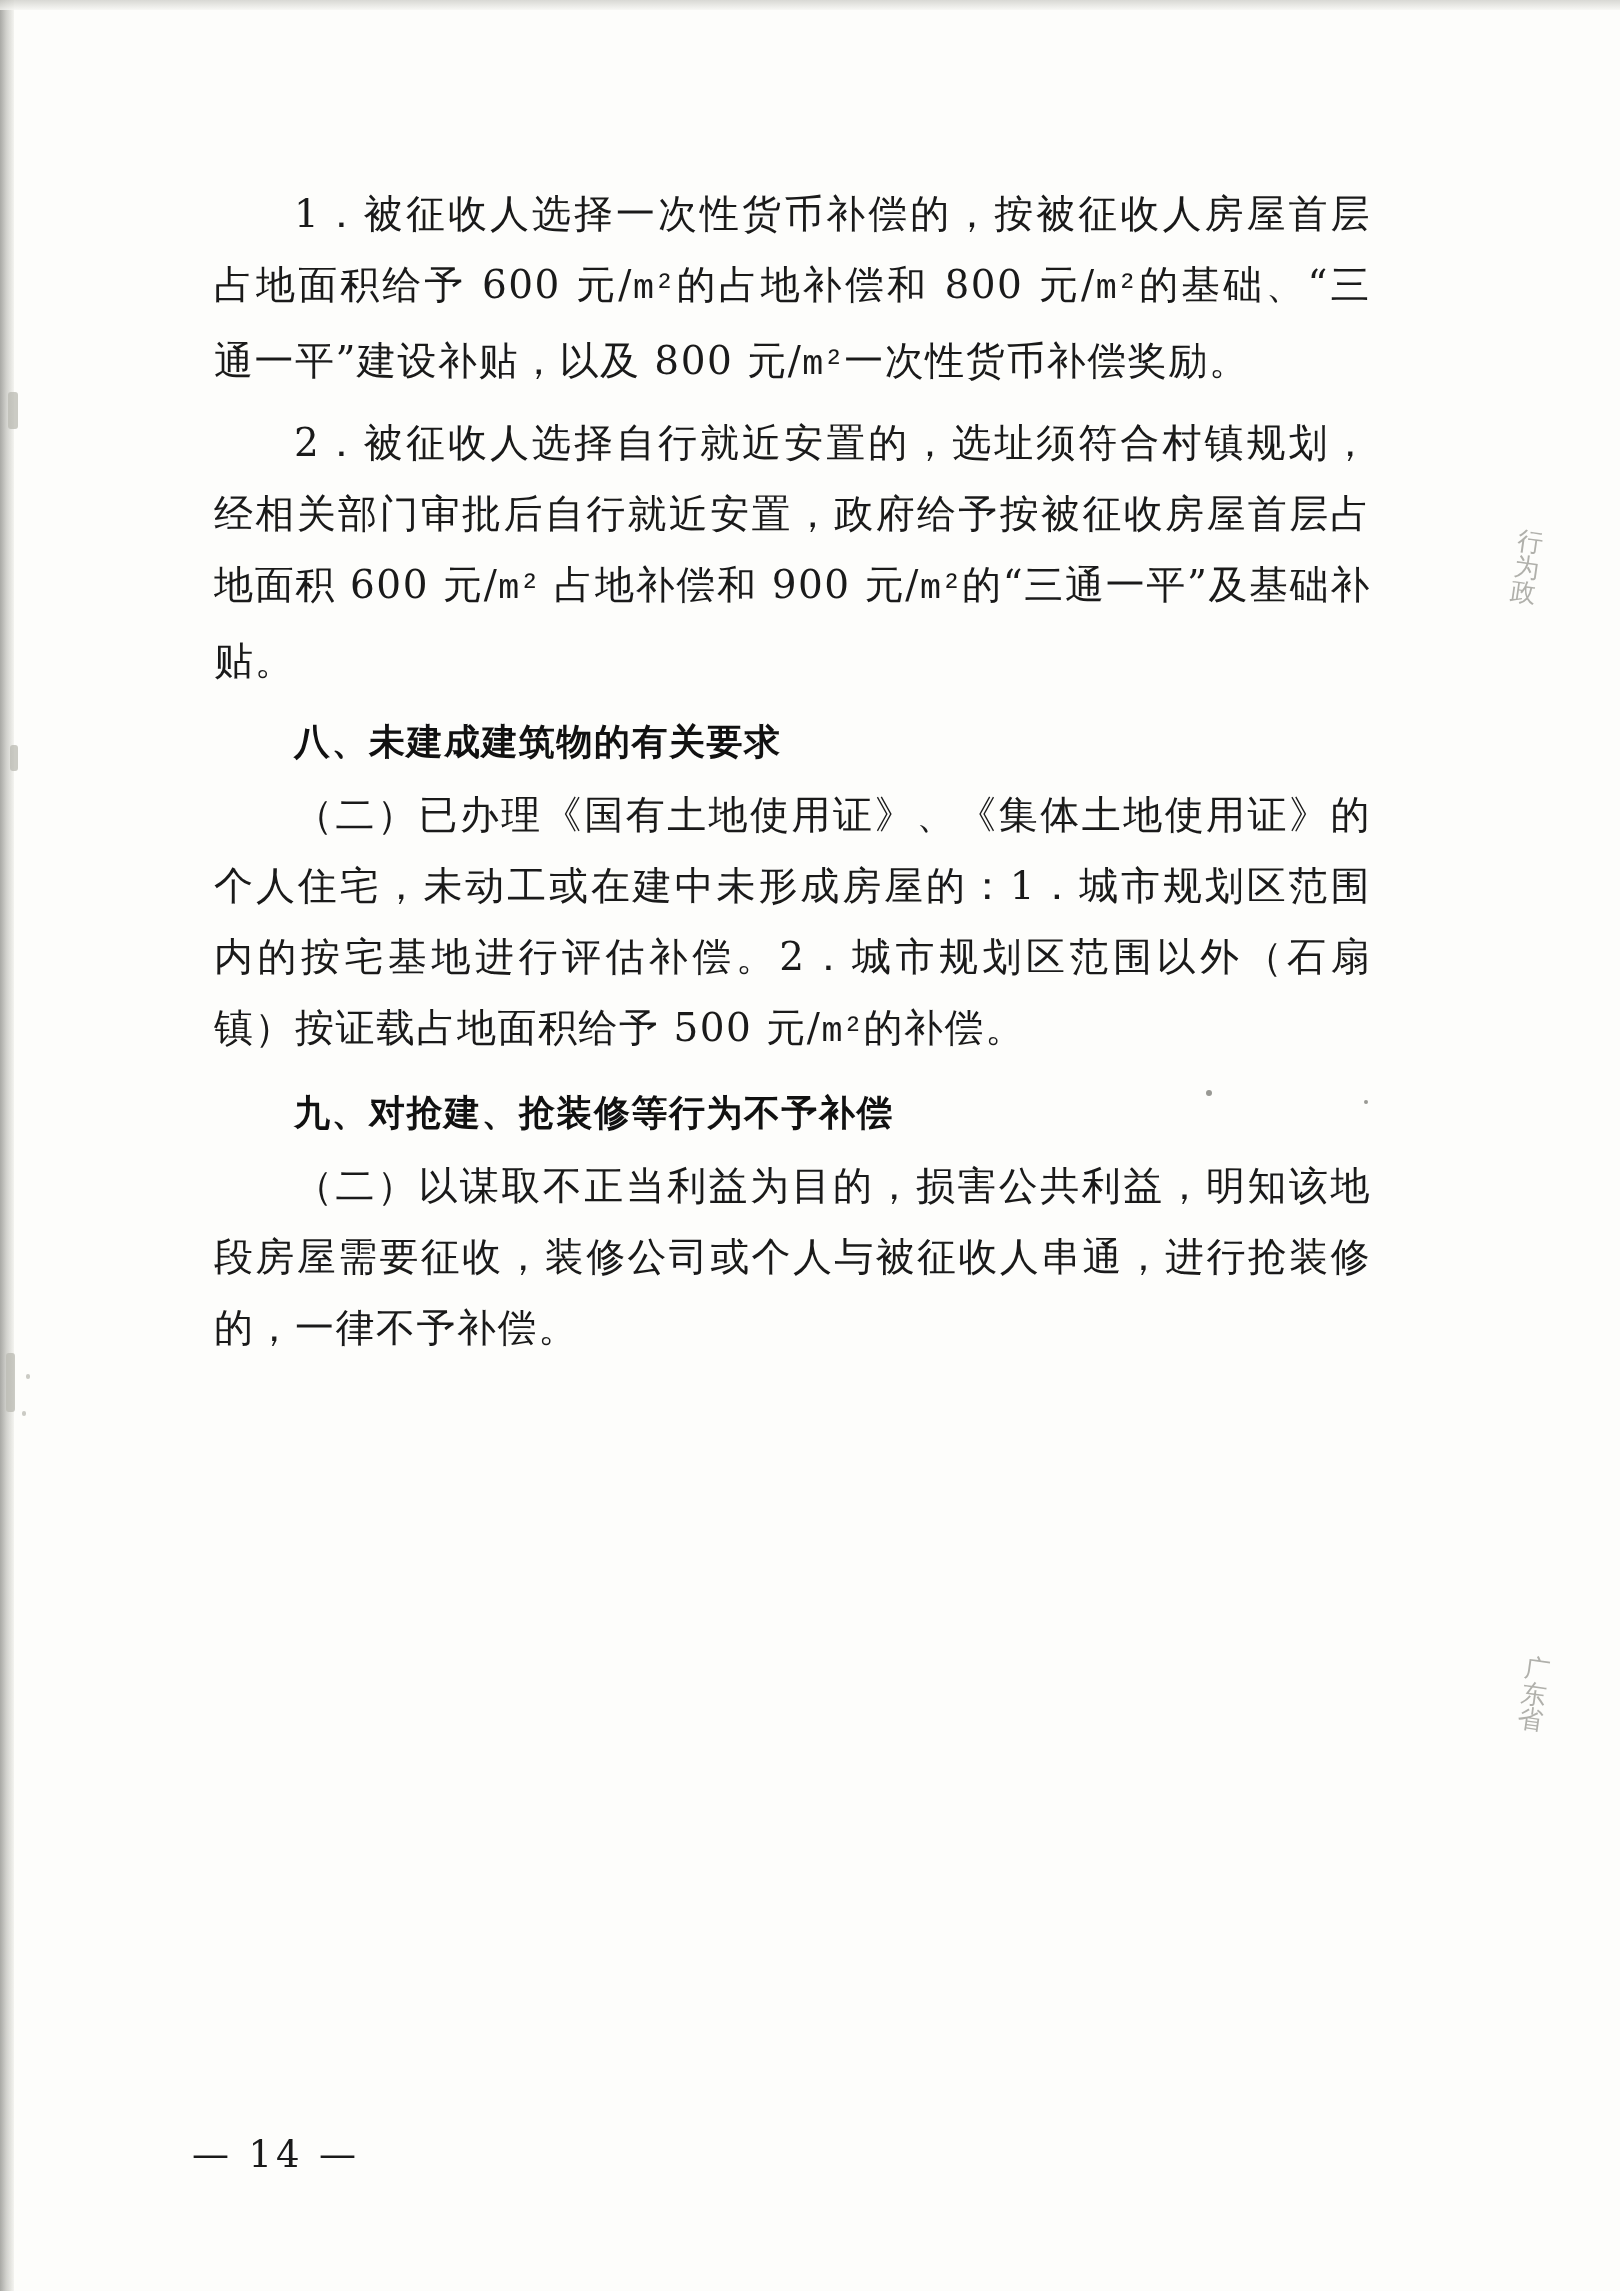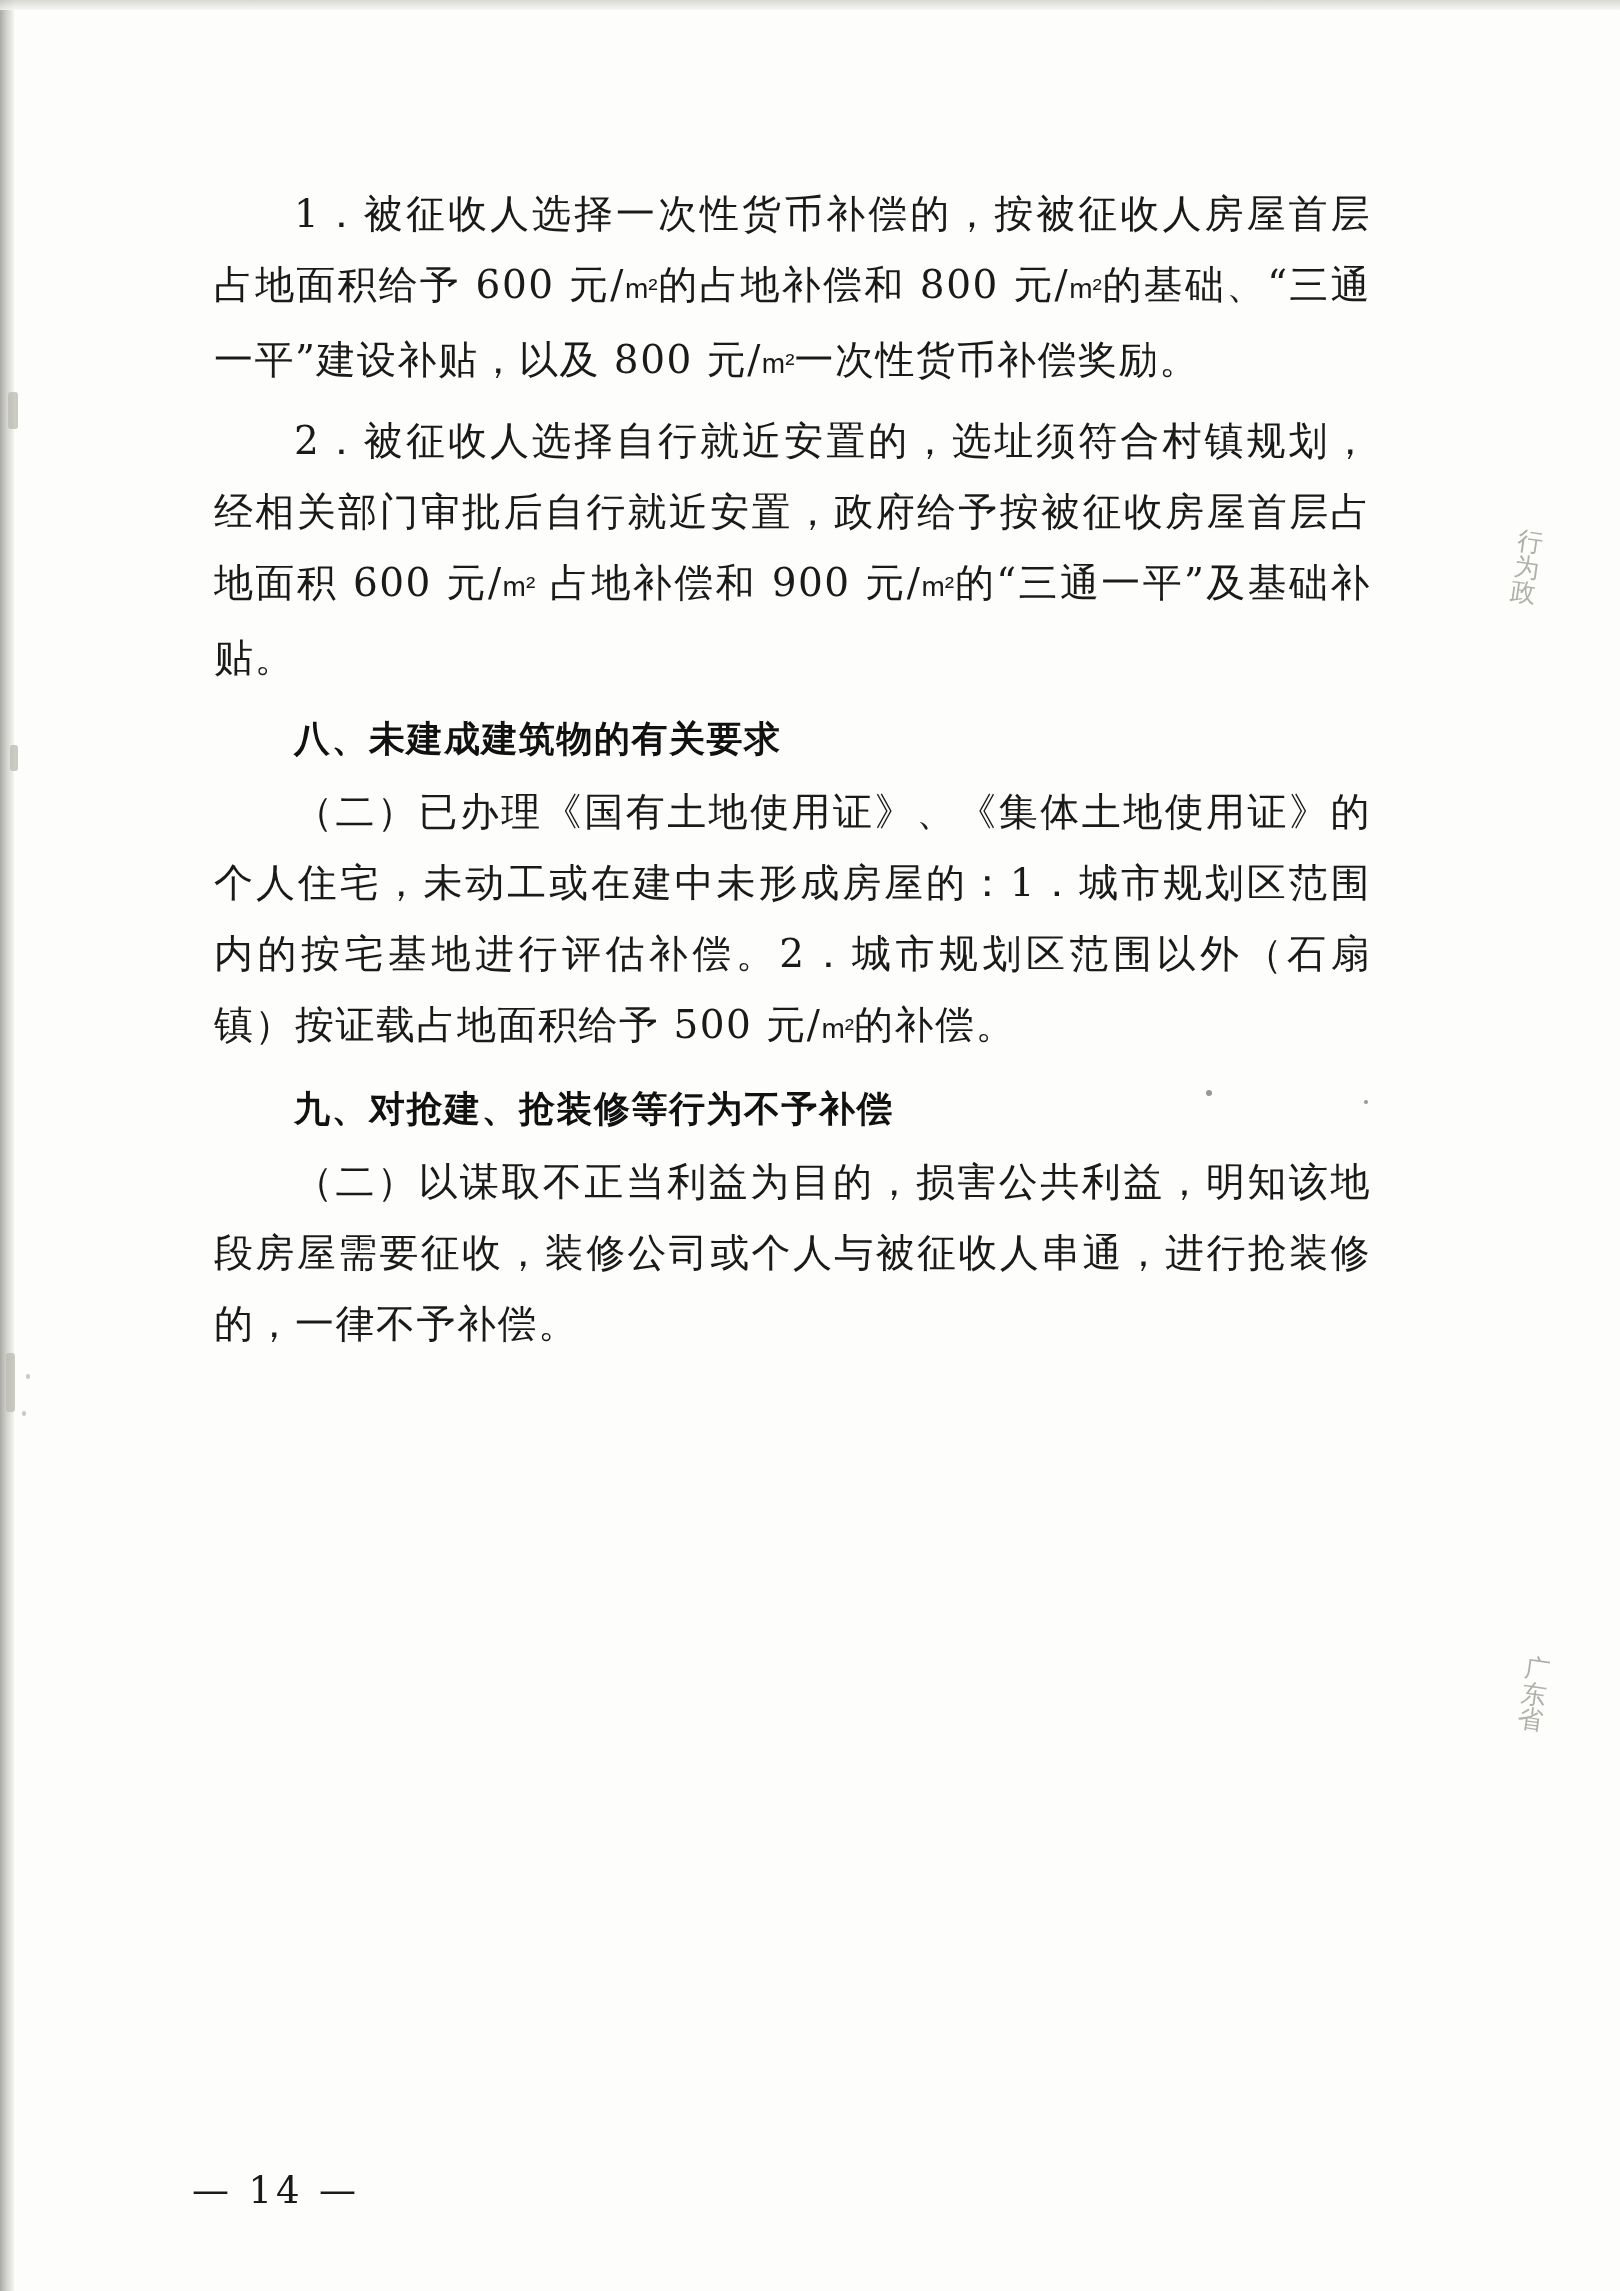--- a/index.html
+++ b/index.html
@@ -64,33 +64,32 @@
     margin: 9.8px 0 2px 0;
     font-size: 36px;
     line-height: 71px;
     letter-spacing: 1.5px;
     color: #111;
     font-weight: 700;
     text-indent: 80px;
     font-family: "DejaVu Sans", sans-serif;
   }
   .unit {
-    font-family: Liberation Sans, sans-serif;
-    font-size: 28px;
+    font-family: Liberation Mono, monospace;
+    font-size: 35px;
     letter-spacing: 0px;
   }
   .pagenum {
     position: absolute;
     left: 192px;
     top: 2133px;
     font-size: 37px;
     letter-spacing: 3.9px;
     color: #1a1a1a;
     font-family: "DejaVu Serif", serif;
-    margin-top: 36px;
   }
   
   .margin-mark {
     position: absolute;
     color: #9e9e98;
     font-size: 25.5px;
     line-height: 25.5px;
     transform: rotate(8deg);
     opacity: .8;
     font-family: "DejaVu Sans", sans-serif;

